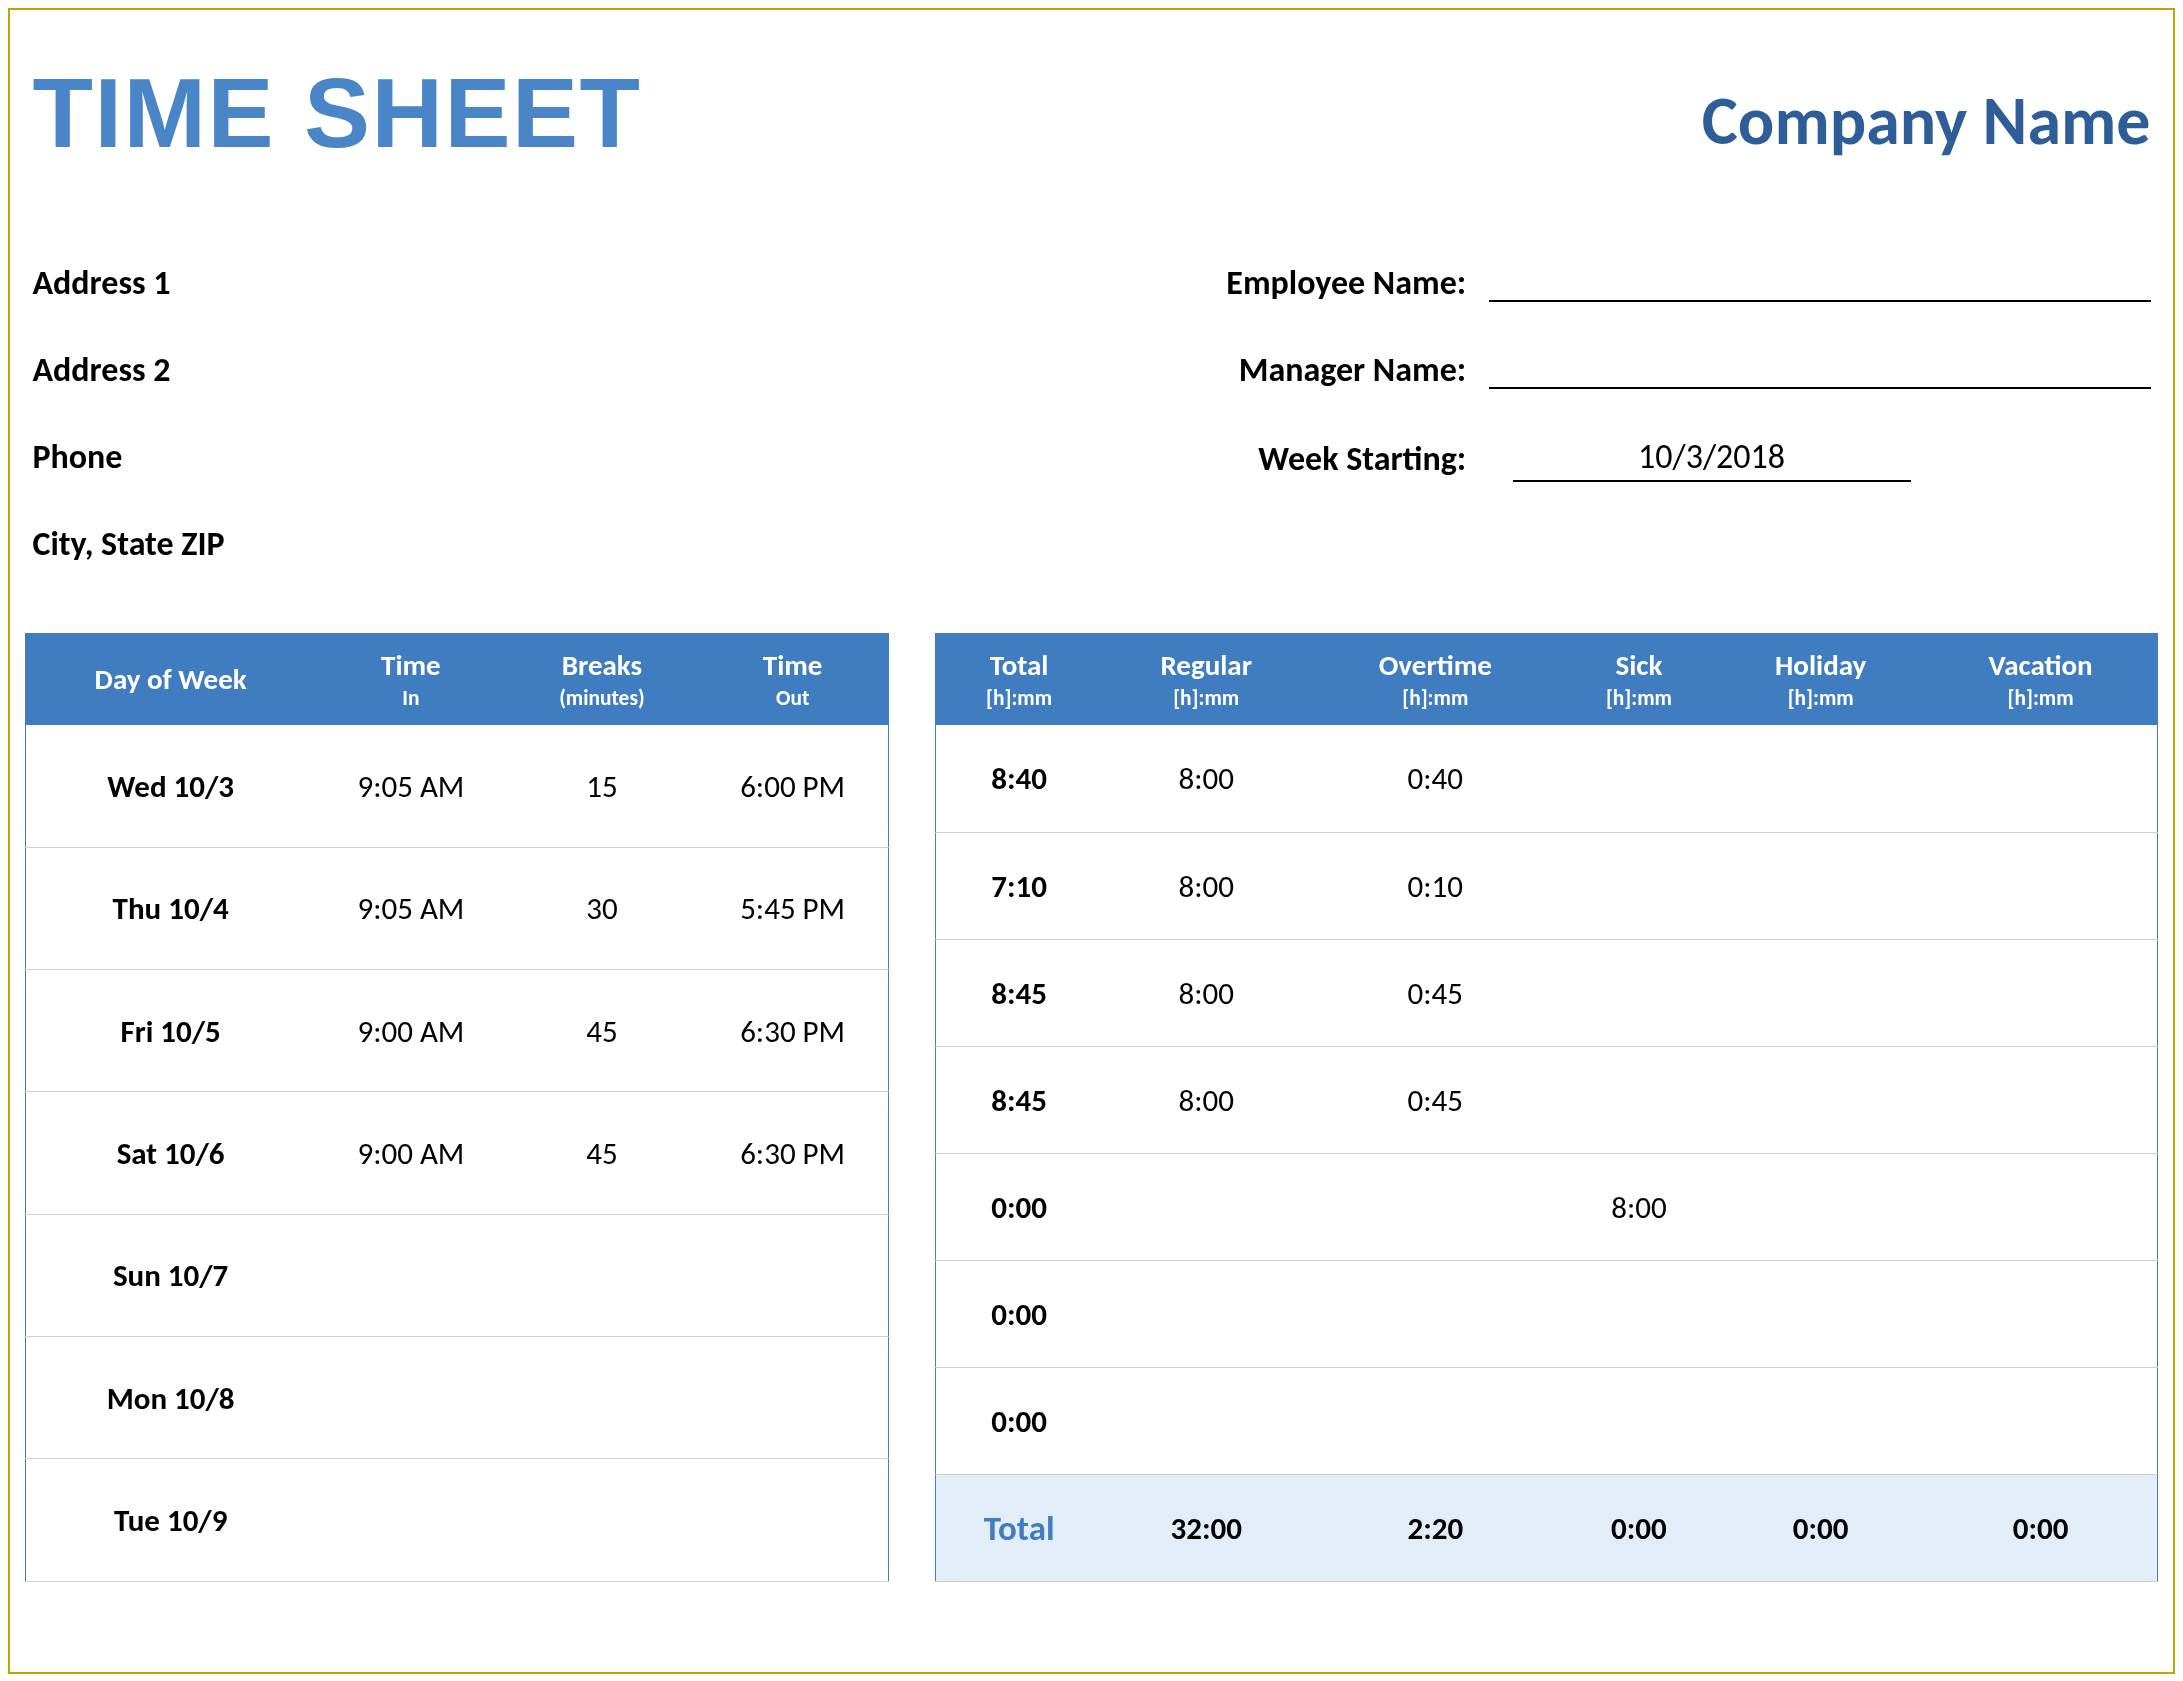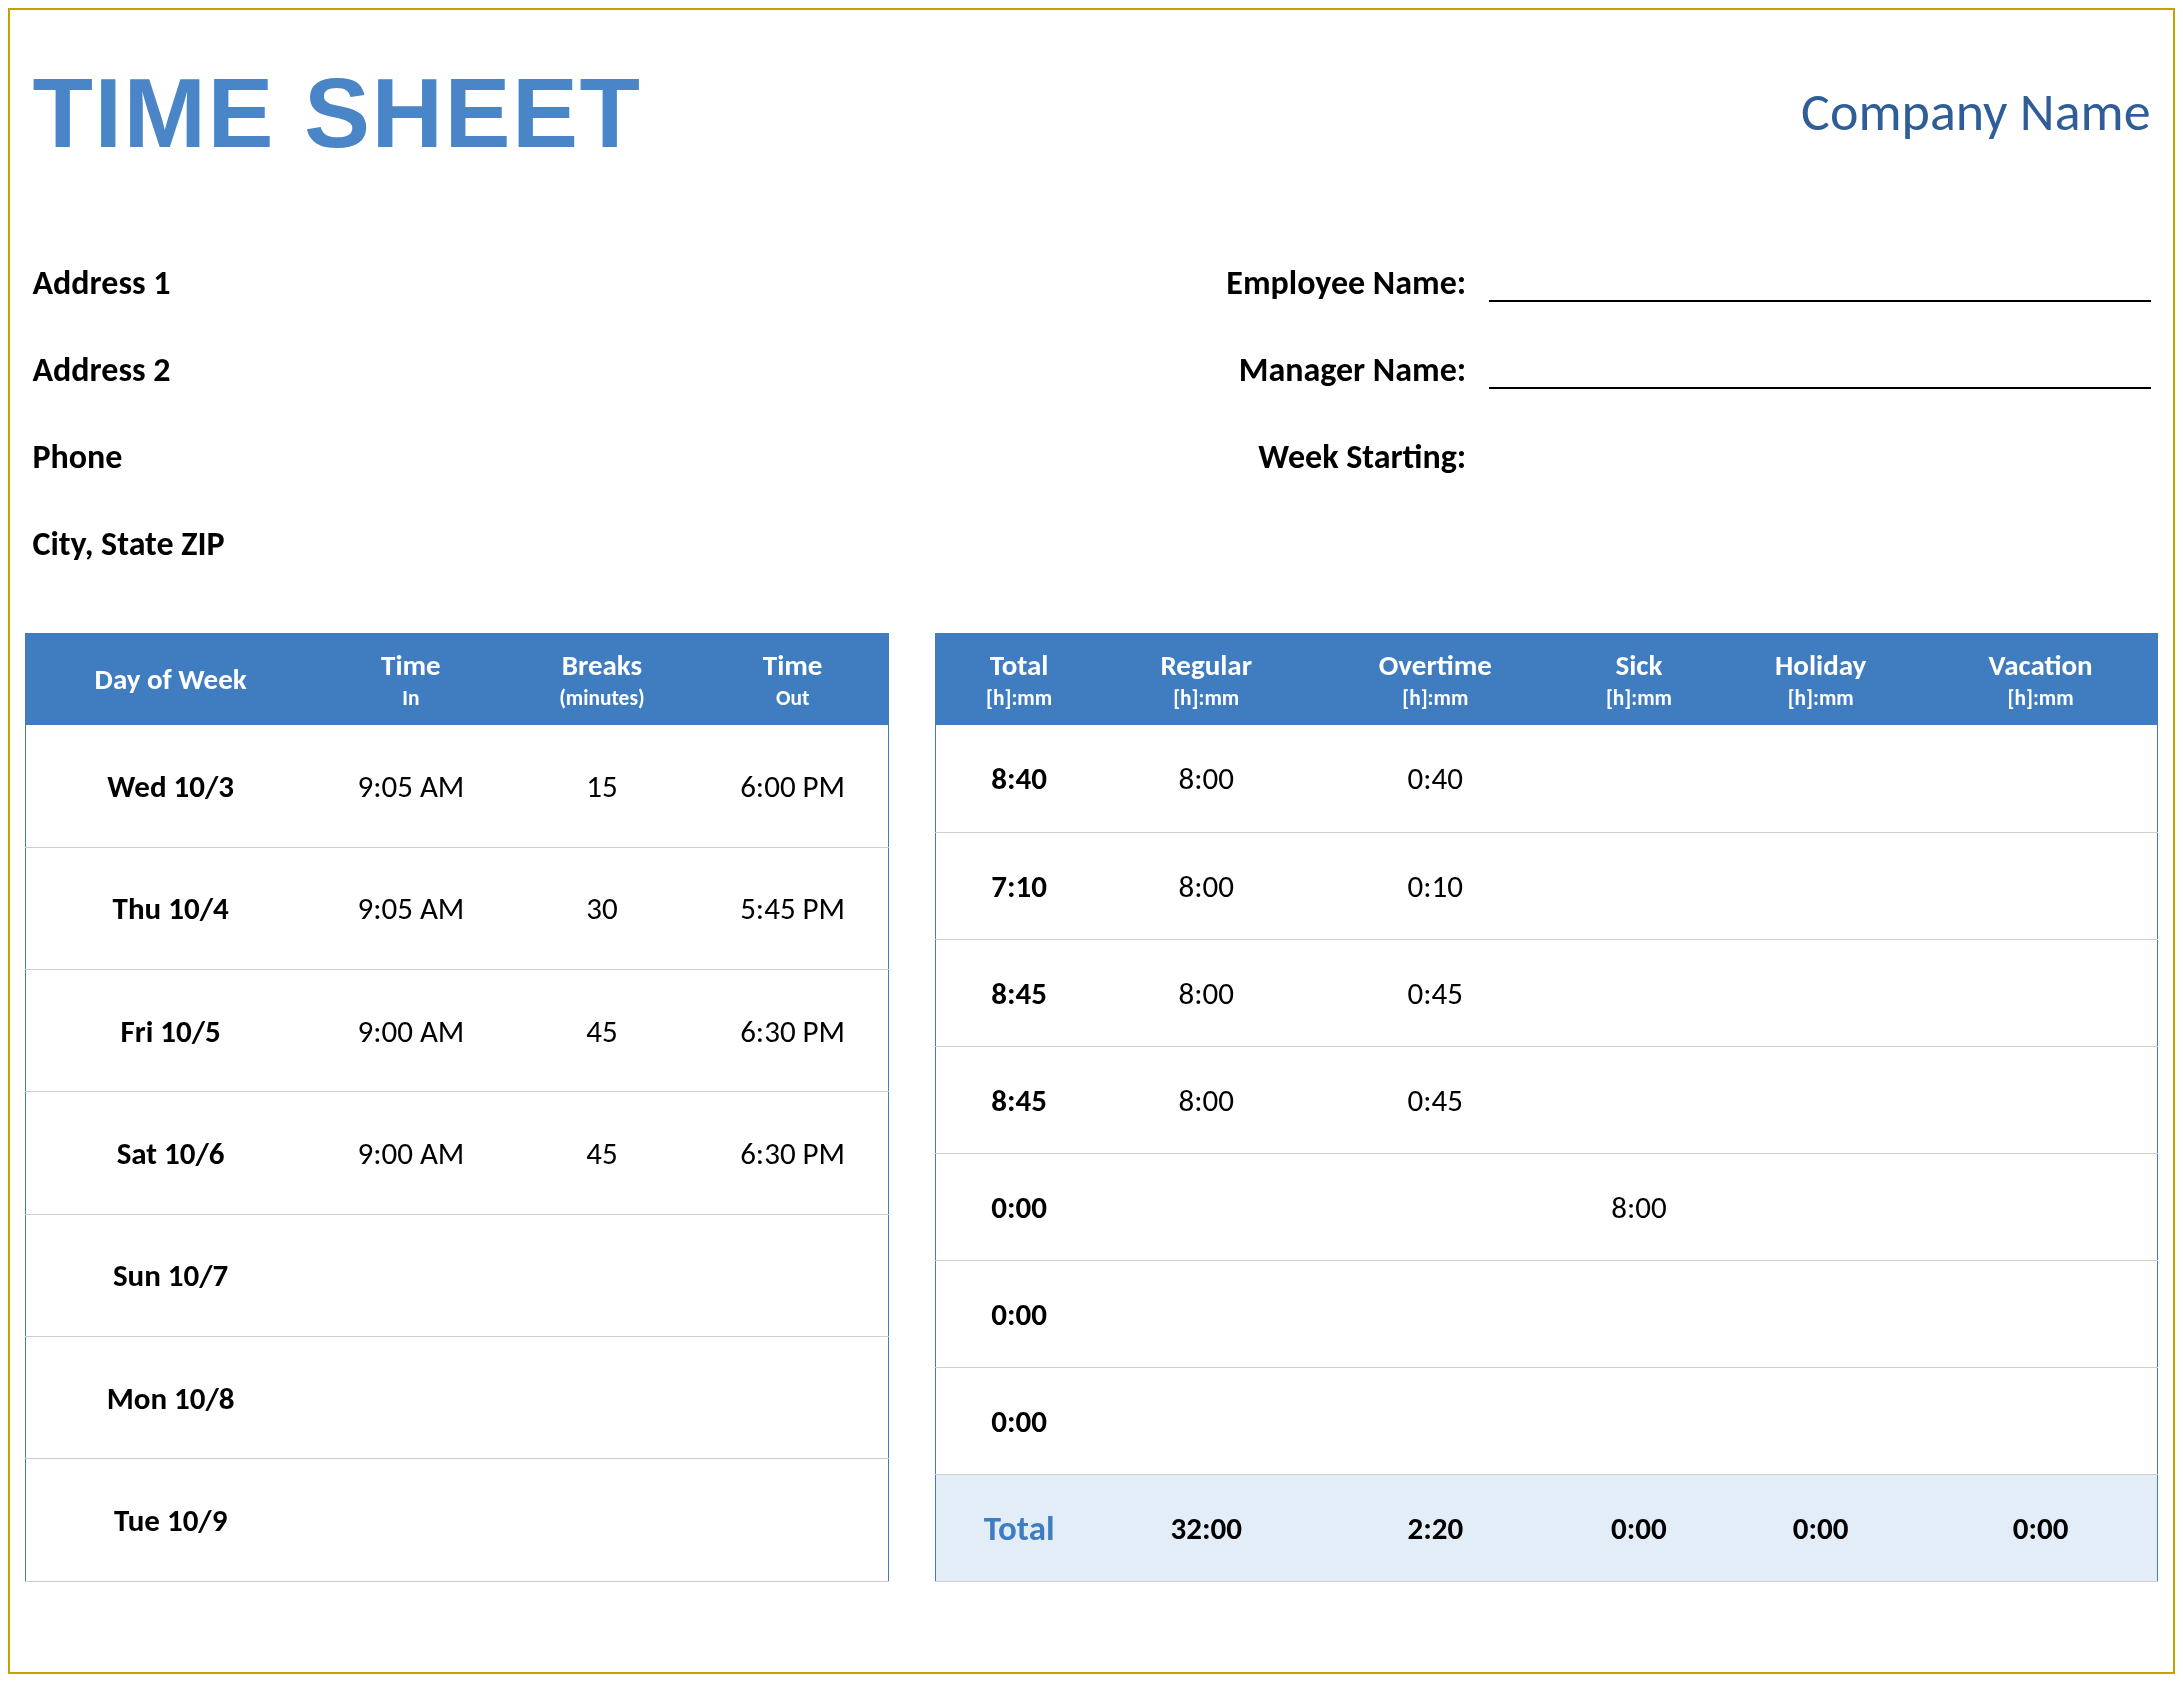--- a/index.html
+++ b/index.html
@@ -9,21 +9,21 @@
 }
 .sheet {
   width: 100%; height: 100%; border: 2.3px solid #c0a400; background: #fff; padding: 15.3px 15.3px 0 15.3px; position: relative;
 }
 .header-bar { display: flex; justify-content: space-between; align-items: flex-start; padding: 31px 7.6px 0 7.6px; }
 .title {
   font-size: 99px; font-weight: 900; letter-spacing: 1.5px; color: #4a86c7;
   font-family: "Arial Black", "Segoe UI", Arial, sans-serif;
 }
 .company {
-  font-size: 54px; font-weight: 400; color: #2f5d97; margin-top: 23px;
+  font-size: 68px; font-weight: 700; color: #2f5d97; margin-top: 23px;
 }
 .info-grid {
   display: grid; grid-template-columns: 1fr 1fr; gap: 0 46px; margin-top: 92px; padding: 0 7.6px;
 }
 .info-left, .info-right { display: flex; flex-direction: column; gap: 46px; }
 .info-left .lbl {
   font-size: 34px; font-weight: 700; color: #000;
 }
 .info-right .row { display: flex; align-items: center; }
 .info-right .lbl {
@@ -72,20 +72,21 @@
         <div class="row">
           <div class="lbl">Employee Name:</div>
           <div class="val"></div>
         </div>
         <div class="row">
           <div class="lbl">Manager Name:</div>
           <div class="val"></div>
         </div>
         <div class="row">
           <div class="lbl">Week Starting:</div>
+          <div class="val short">10/3/2018</div>
         </div>
       </div>
     </div>
 
     <div class="tables-wrap">
       <table class="tbl-left">
         <thead>
           <tr>
             <th style="width:290px">Day of Week</th>
             <th style="width:191px">

